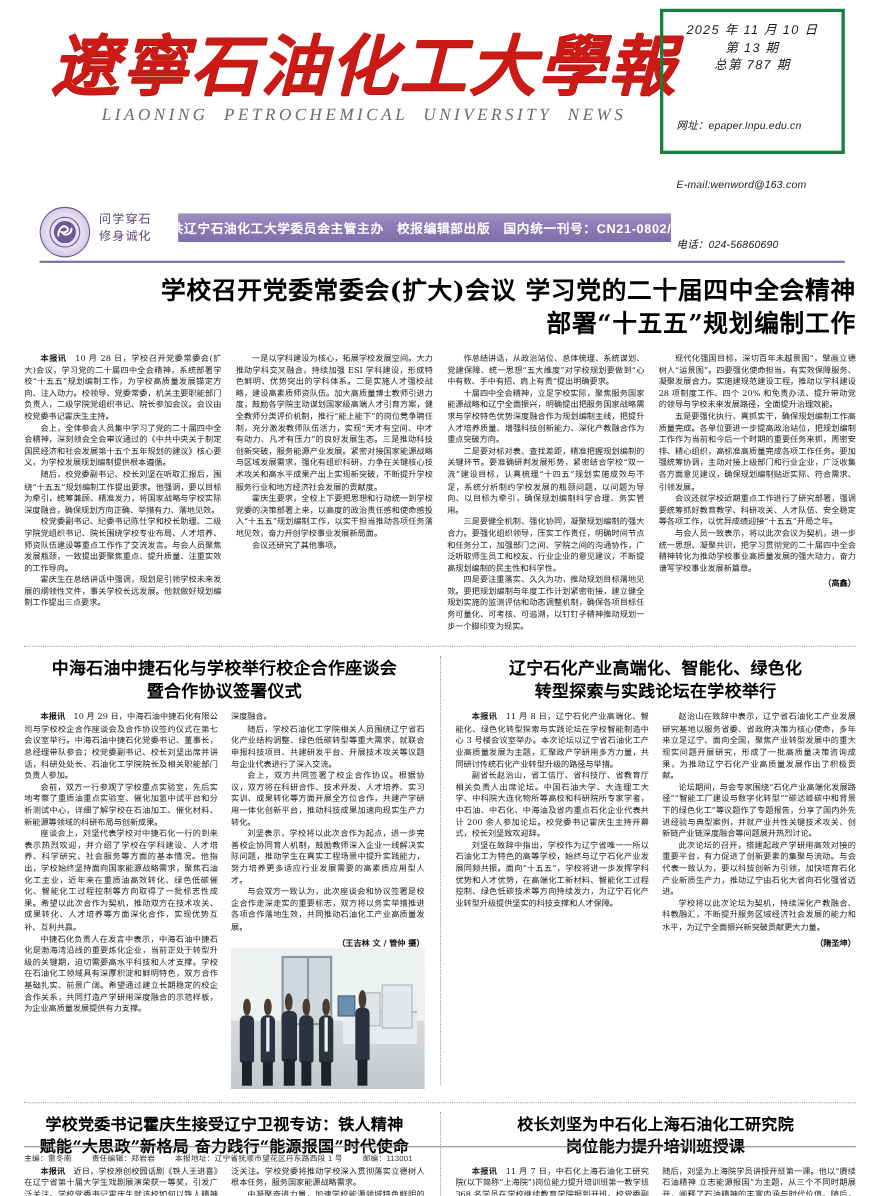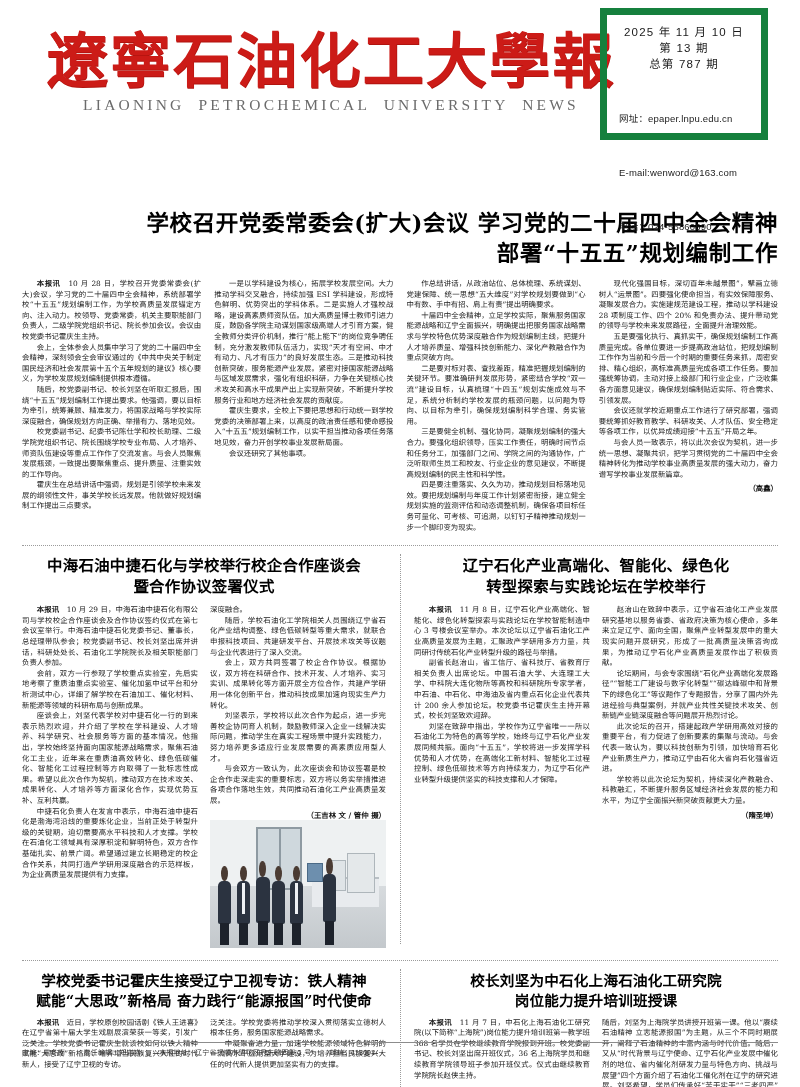--- a/index.html
+++ b/index.html
@@ -6,21 +6,21 @@
   html,body{margin:0;padding:0;background:#ffffff;}
   body{
     width:800px;height:1087px;overflow:hidden;
     font-family:"Liberation Serif","DejaVu Serif",serif;
     color:#111;
     -webkit-font-smoothing:antialiased;
   }
   .page{position:relative;width:800px;height:1087px;box-sizing:border-box;padding:0 22px;}
 
   
-  .masthead{position:relative;height:194px;}
+  .masthead{position:relative;height:194px;font-style:italic;}
   .mast-left{position:absolute;left:14px;top:30px;width:590px;}
   .mast-title{
     font-family:"DejaVu Serif",serif;
     font-weight:bold;
     font-size:60px;
     line-height:1.04;
     letter-spacing:2px;
     color:#cc1b17;
     text-align:center;
     white-space:nowrap;
@@ -31,21 +31,21 @@
     text-align:center;
     font-family:"Liberation Serif",serif;
     font-size:15.5px;
     letter-spacing:3.2px;
     color:#6b6b6b;
     margin-top:4px;
     word-spacing:7px;
   }
   .infobox{
     position:absolute;right:10px;top:8px;width:168px;height:132px;
-    border:7px solid #15803d;box-sizing:border-box;
+    border:3px solid #15803d;box-sizing:border-box;
     padding:9px 10px 6px 10px;
     font-family:"Liberation Sans","DejaVu Sans",sans-serif;
   }
   .infobox .ib-line{text-align:center;font-size:11.5px;letter-spacing:1.2px;line-height:16px;color:#1a1a1a;}
   .infobox .ib-contacts{margin-top:13px;}
   .infobox .ib-c{font-size:9.5px;letter-spacing:0.2px;line-height:14px;color:#1a1a1a;text-align:left;padding-left:2px;margin-top:40px;}
 
   
   .bannerrow{position:relative;height:44px;margin-top:-2px;}
   .logo{
@@ -158,20 +158,35 @@
       <div class="ib-line">第 13 期</div>
       <div class="ib-line">总第 787 期</div>
       <div class="ib-contacts">
         <div class="ib-c">网址：epaper.lnpu.edu.cn</div>
         <div class="ib-c">E-mail:wenword@163.com</div>
         <div class="ib-c">电话：024-56860690</div>
       </div>
     </div>
   </div>
 
+  <div class="bannerrow">
+    <div class="logo">
+      <svg width="30" height="30" viewBox="0 0 30 30" aria-hidden="true">
+        <circle cx="15" cy="15" r="13.5" fill="none" stroke="#6d5a93" stroke-width="1"></circle>
+        <circle cx="15" cy="15" r="10" fill="#6d5a93"></circle>
+        <path d="M9 18 C9 11,14 8,17 11 C19.5 13.5,15 16,12 15 C16 20,21 16,21 12" fill="none" stroke="#ffffff" stroke-width="1.8" stroke-linecap="round"></path>
+      </svg>
+    </div>
+    <div class="motto">
+      <div>问学穿石</div>
+      <div>修身诚化</div>
+    </div>
+    <div class="purplebar">中共辽宁石油化工大学委员会主管主办　校报编辑部出版　国内统一刊号：CN21-0802/(G)</div>
+    <div class="mast-rule"></div>
+  </div>
 
   <div class="lead">
     <div class="lead-h1">
       <span>学校召开党委常委会(扩大)会议 学习党的二十届四中全会精神</span>
       <span class="l2">部署“十五五”规划编制工作</span>
     </div>
 
     <div class="cols4">
       <div>
         <p class="bt"><span class="dl">本报讯</span>　<span>10 月 28 日，学校召开党委常委会(扩大)会议，学习党的二十届四中全会精神，系统部署学校“十五五”规划编制工作，为学校高质量发展锚定方向、注入动力。校领导、党委常委，机关主要职能部门负责人，二级学院党组织书记、院长参加会议。会议由校党委书记霍庆生主持。</span></p>

